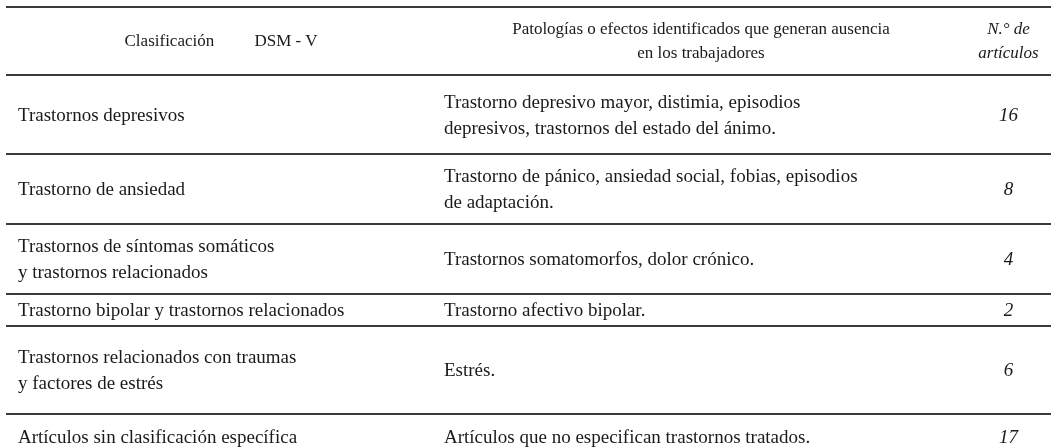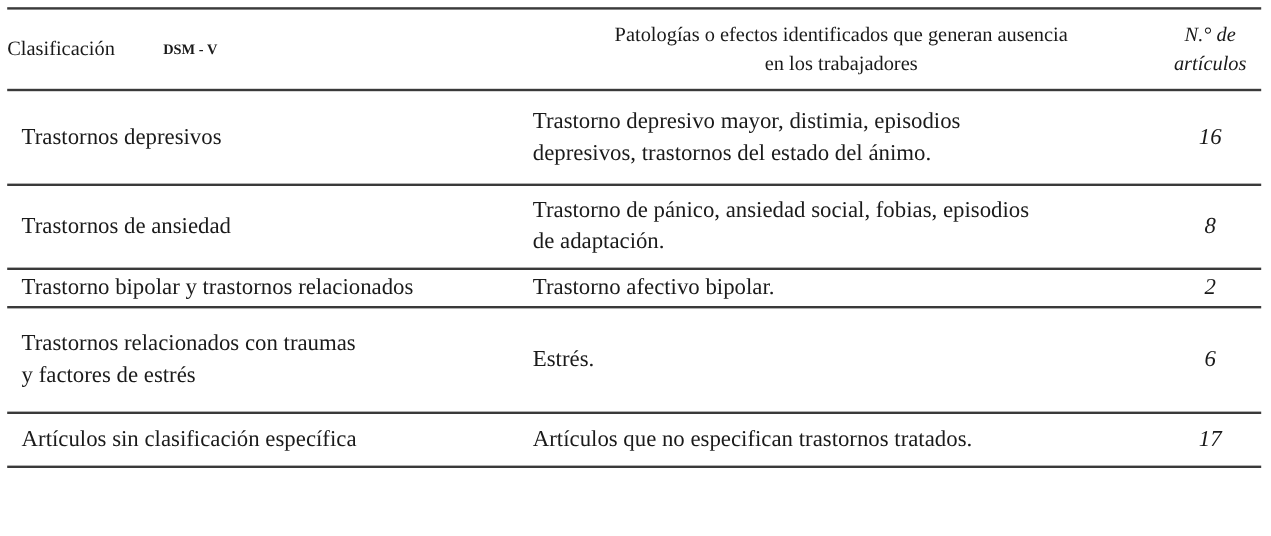--- a/index.html
+++ b/index.html
@@ -6,23 +6,23 @@
     body { width: 1059px; height: 447px; position: relative; overflow: hidden;
            font-family: "Liberation Serif", "DejaVu Serif", serif; color: #1a1a1a; }
     .tbl { position: absolute; left: 6px; top: 6px; width: 1045px; }
     .row { display: flex; border-top: 2px solid #3a3a3a; box-sizing: border-box; }
     .row.last { border-bottom: 2px solid #3a3a3a; }
     .cell { display: flex; align-items: center; box-sizing: border-box; font-size: 19px; line-height: 26px; }
     .c1 { width: 430px; padding-left: 12px; }
     .c2 { width: 530px; padding-left: 8px; }
     .c3 { width: 85px; justify-content: center; text-align: center; font-style: italic; }
     .hdr .cell { font-size: 17px; line-height: 24px; }
-    .hdr .c1 { padding-left: 0; gap: 36px; }
+    .hdr .c1 { justify-content: center; padding-left: 0; gap: 36px; }
     .hdr .c2 { justify-content: center; text-align: center; padding-left: 0; }
-    .sc { font-size: 12px; font-weight: bold; }
+    .sc { font-size: 17px; }
     .txt { white-space: pre-line; }
   </style>
 </head>
 <body>
 
 <div class="tbl">
   <div class="row hdr" style="height:68px">
     <div class="cell c1">
       <span style="white-space:pre">Clasificación </span>
         <span class="sc">DSM - V</span>
@@ -34,26 +34,32 @@
   </div>
 
   <div class="row" style="height:79px">
     <div class="cell c1 txt">Trastornos depresivos</div>
     <div class="cell c2 txt">Trastorno depresivo mayor, distimia, episodios
 depresivos, trastornos del estado del ánimo.</div>
     <div class="cell c3">16</div>
   </div>
 
   <div class="row" style="height:70px">
-    <div class="cell c1 txt">Trastornos de ansiedad</div>
+    <div class="cell c1 txt">Trastorno de ansiedad</div>
     <div class="cell c2 txt">Trastorno de pánico, ansiedad social, fobias, episodios
 de adaptación.</div>
     <div class="cell c3">8</div>
   </div>
 
+  <div class="row" style="height:70px">
+    <div class="cell c1 txt">Trastornos de síntomas somáticos
+y trastornos relacionados</div>
+    <div class="cell c2 txt">Trastornos somatomorfos, dolor crónico.</div>
+    <div class="cell c3">4</div>
+  </div>
 
   <div class="row" style="height:32px">
     <div class="cell c1 txt">Trastorno bipolar y trastornos relacionados</div>
     <div class="cell c2 txt">Trastorno afectivo bipolar.</div>
     <div class="cell c3">2</div>
   </div>
 
   <div class="row" style="height:88px">
     <div class="cell c1 txt">Trastornos relacionados con traumas
 y factores de estrés</div>

